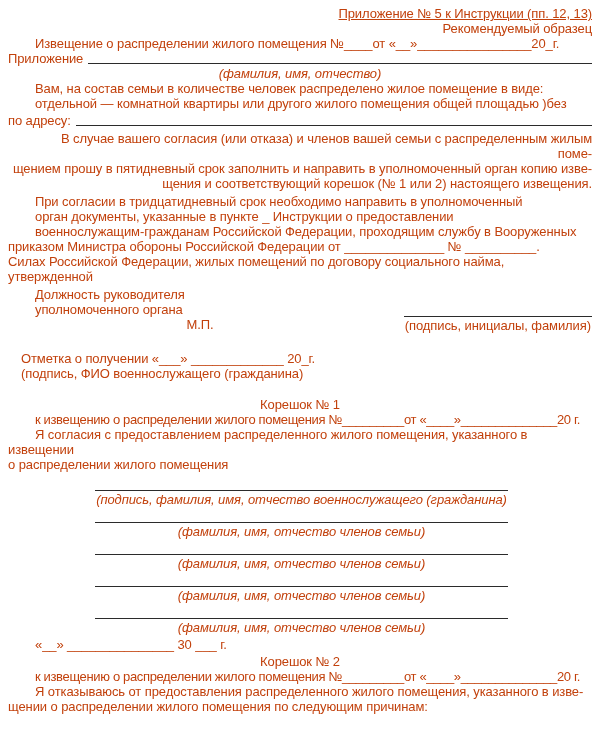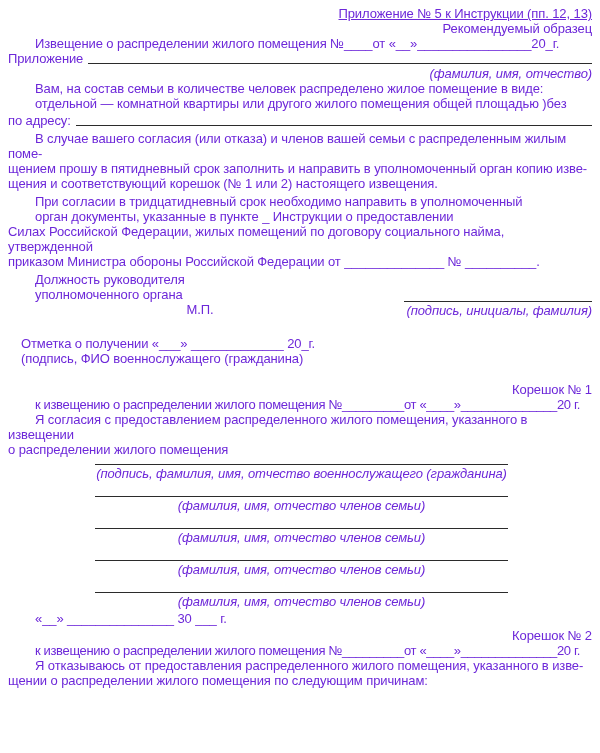--- a/index.html
+++ b/index.html
@@ -1,49 +1,49 @@
 <!DOCTYPE html>
 <html><head>
 <meta charset="utf-8">
 <style>
   html,body { margin:0; padding:0; background:#ffffff; }
   .page {
     width:600px; height:753px; box-sizing:border-box;
     padding:6px 8px 4px 8px; overflow:hidden;
     font-family:"Liberation Sans", sans-serif;
-    font-size:13px; line-height:15px; color:#6d28d9;
+    font-size:13px; line-height:15px; color:#c2410c;
     letter-spacing:-0.1px;
   }
   .b { font-weight:normal; }
   .i { font-style:italic; }
-  .c { text-align:right; }
+  .c { text-align:center; }
   .r { text-align:right; }
   .u { text-decoration:underline; }
   .ind { text-indent:27px; }
   .ml { margin-left:13px; }
   .tight { letter-spacing:-0.35px; }
   .nowrap { white-space:nowrap; }
 
   .line-row { display:flex; align-items:flex-end; }
   .fill { flex:1 1 auto; border-bottom:1px solid #2b2b2b; margin:0 0 2px 5px; }
 
   .offrow { display:flex; margin-top:3px; }
   .offleft { width:372px; margin-left:27px; }
   .offleft .mp { text-align:center; width:330px; }
   .offright { width:190px; }
   .offright .spacer { height:15px; }
   .offright .oline { height:14px; border-bottom:1px solid #2b2b2b; }
-  .offright .ocap { text-align:right; font-style:italic; padding-top:1px; }
+  .offright .ocap { text-align:center; padding-top:1px; }
 
   .receipt { margin-top:18px; }
   .kor-section { margin-top:16px; }
 
   .sigblock { margin-left:87px; width:413px; }
   .sig { margin-top:15px; }
-  .sig:first-child { margin-top:7px; }
+  .sig:first-child { margin-top:18px; }
   .sig .sline { height:0; border-bottom:1px solid #2b2b2b; }
   .sig .scap { text-align:center; font-style:italic; padding-top:1px; }
 
   .date-line { margin-left:27px; margin-top:2px; }
 </style>
 </head>
 <body>
 
 <div class="page">
 
@@ -59,31 +59,32 @@
   <div class="c i">(фамилия, имя, отчество)</div>
 
   <div class="ind">Вам, на состав семьи в количестве человек распределено жилое помещение в виде:</div>
   <div class="ind">отдельной — комнатной квартиры или другого жилого помещения общей площадью )без</div>
 
   <div class="line-row" style="margin-top:2px;">
     <span>по адресу:</span>
     <span class="fill"></span>
   </div>
 
-  <div style="margin-top:3px;">
+  <div style="margin-top:3px;text-align:right;">
     <div class="ind">В случае вашего согласия (или отказа) и членов вашей семьи с распределенным жилым поме-</div>
     <div>щением прошу в пятидневный срок заполнить и направить в уполномоченный орган копию изве-</div>
     <div>щения и соответствующий корешок (№ 1 или 2) настоящего извещения.</div>
   </div>
 
   <div style="margin-top:3px;">
     <div class="ind">При согласии в тридцатидневный срок необходимо направить в уполномоченный</div>
     <div class="ind">орган документы, указанные в пункте _ Инструкции о предоставлении</div>
+    <div class="ind">военнослужащим-гражданам Российской Федерации, проходящим службу в Вооруженных</div>
+    <div>приказом Министра обороны Российской Федерации от ______________ № __________.</div>
     <div>Силах Российской Федерации, жилых помещений по договору социального найма, утвержденной</div>
-    <div>приказом Министра обороны Российской Федерации от ______________ № __________.</div>
   </div>
 
   <div class="offrow">
     <div class="offleft">
       <div>Должность руководителя</div>
       <div>уполномоченного органа</div>
       <div class="mp">М.П.</div>
     </div>
     <div class="offright">
       <div class="spacer"></div>

